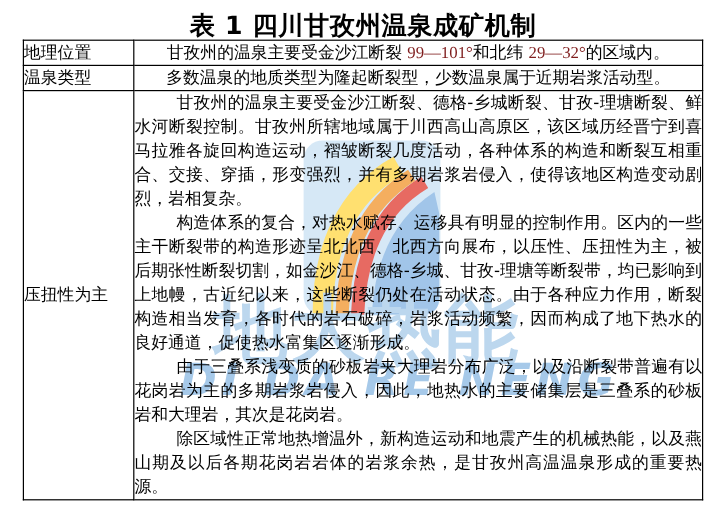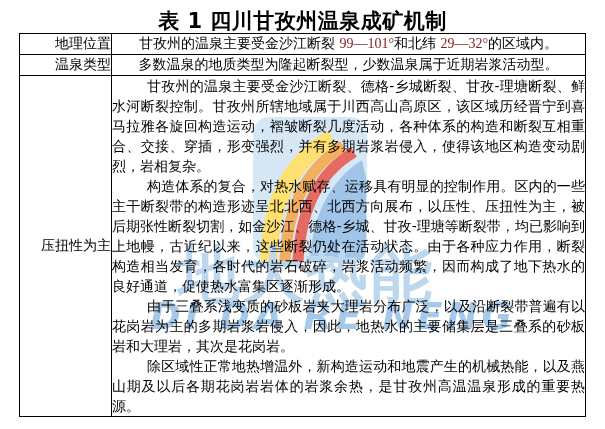--- a/index.html
+++ b/index.html
@@ -35,21 +35,21 @@
     position:absolute;left:19px;top:33px;
     width:567px;border-collapse:collapse;table-layout:fixed;
     background:transparent;
   }
   table.spring td{
     border:1px solid #000;
     font-size:14px;
     background:transparent;
     padding:0;
   }
-  td.lbl{width:91px;text-align:right;vertical-align:middle;}
+  td.lbl{width:91px;text-align:left;vertical-align:middle;}
   td.val{text-align:center;vertical-align:middle;height:20px;}
   td.mech{
     vertical-align:top;height:339px;
     padding:1px 8px 0 8px;text-align:justify;margin-top:32px;
   }
   td.mech p{
     margin:0;text-indent:2.5em;line-height:20px;font-size:14px;
   }
   .num{
     font-family:"Liberation Serif","DejaVu Serif",serif;

